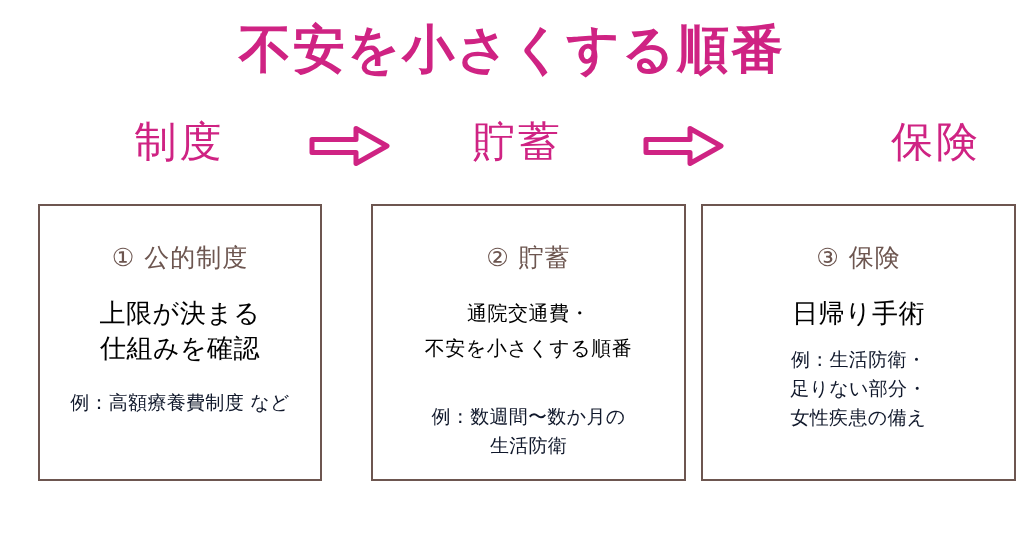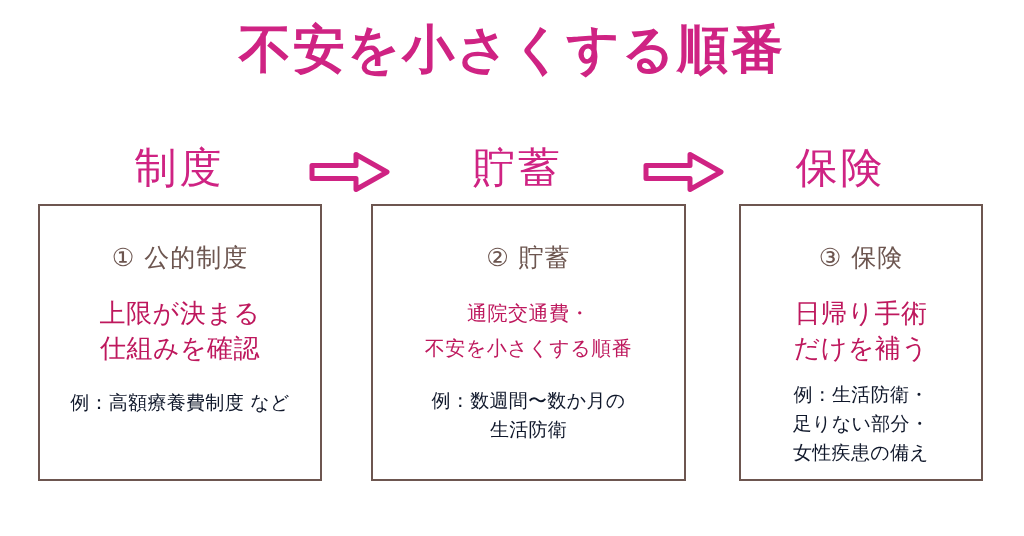--- a/index.html
+++ b/index.html
@@ -34,38 +34,38 @@
     letter-spacing: 2px;
     color: #cf2383;
     font-weight: 700;
     white-space: nowrap;
   }
 
   
   .header-row {
     position: absolute;
     left: 0;
-    top: 138px;
+    top: 112px;
     width: 1024px;
     height: 62px;
   }
   .header-label {
     position: absolute;
     top: 0;
     height: 62px;
     line-height: 60px;
     text-align: center;
     font-size: 42px;
     letter-spacing: 3px;
     color: #cf2383;
     white-space: nowrap;
   }
   .header-label.h1 { left: 38px;  width: 283px; }
   .header-label.h2 { left: 378px; width: 280px; }
-  .header-label.h3 { left: 700px; width: 281px; }
+  .header-label.h3 { left: 700px; width: 281px; text-align: right; }
 
   .arrow-wrap {
     position: absolute;
     top: 12px;
     width: 84px;
     height: 44px;
   }
   .arrow-wrap.a1 { left: 308px; }
   .arrow-wrap.a2 { left: 642px; }
   .arrow-wrap svg { display: block; width: 84px; height: 44px; }
@@ -74,61 +74,61 @@
   .box {
     position: absolute;
     top: 204px;
     height: 277px;
     border: 2px solid #6d5650;
     background: #ffffff;
     box-sizing: border-box;
   }
   .box.b1 { left: 38px;  width: 284px; }
   .box.b2 { left: 371px; width: 315px; }
-  .box.b3 { left: 739px; width: 244px; }
+  .box.b3 { left: 701px; width: 315px; }
 
   .box-inner {
     position: absolute;
     left: 0;
     right: 0;
     top: 0;
     padding: 0 22px;
     text-align: center;
   }
 
   .box-heading {
     color: #6d5650;
     font-size: 25px;
     line-height: 32px;
     letter-spacing: 1px;
     white-space: nowrap;
   }
   .box-main {
-    color: #be185d;
+    color: #000000;
     font-size: 26px;
     line-height: 35px;
     letter-spacing: 0.5px;
     white-space: nowrap;
   }
   .box-note {
     color: #0f172a;
     font-size: 19px;
     line-height: 29px;
     letter-spacing: 0.3px;
     white-space: nowrap;
   }
 
   
   .b1 .box-heading { margin-top: 36px; }
   .b1 .box-main    { margin-top: 22px; }
   .b1 .box-note    { margin-top: 22px; }
 
   .b2 .box-heading { margin-top: 36px; }
   .b2 .box-main    { margin-top: 22px; }
-  .b2 .box-note    { margin-top: 20px; font-family: Liberation Serif, serif; }
+  .b2 .box-note    { margin-top: 36px; font-family: Liberation Serif, serif; }
 
   .b3 .box-heading { margin-top: 36px; }
   .b3 .box-main    { margin-top: 22px; }
   .b3 .box-note    { margin-top: 14px; }
 
   .b2 .box-main, .b2 .box-note { font-size: 20px; }
   .b2 .box-note { font-size: 19px; }
   .b3 .box-note { font-size: 19px; }
 </style>
 </head>
@@ -184,21 +184,20 @@
         <div>生活防衛</div>
       </div>
     </div>
   </div>
 
   <div class="box b3">
     <div class="box-inner">
       <div class="box-heading">③ 保険</div>
       <div class="box-main">
         <div>日帰り手術</div>
-        <div>だけを補う</div>
       </div>
       <div class="box-note">
         <div>例：生活防衛・</div>
         <div>足りない部分・</div>
         <div>女性疾患の備え</div>
       </div>
     </div>
   </div>
 
 </div>

